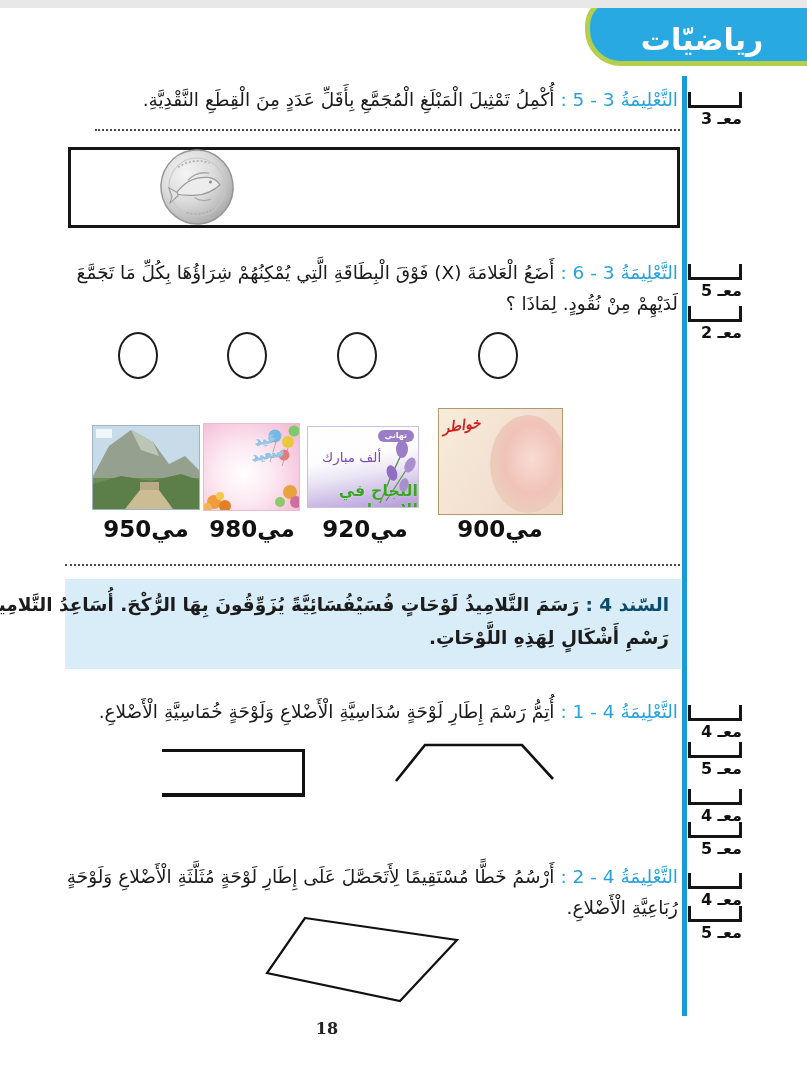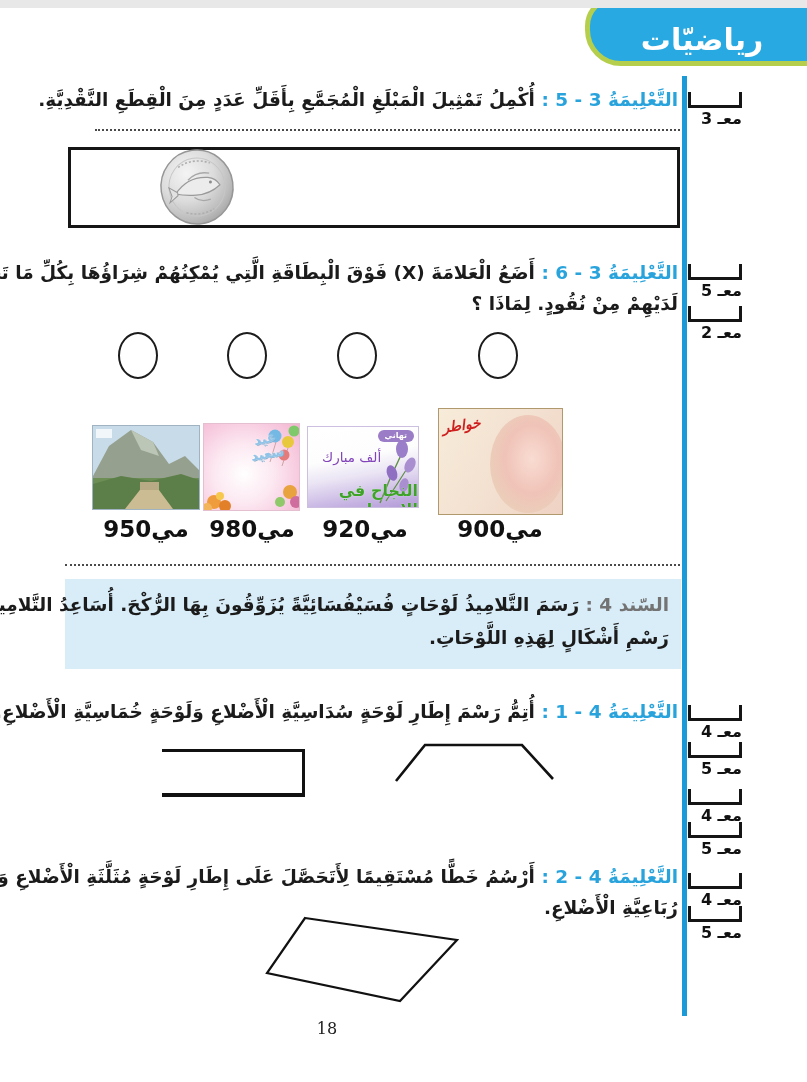--- a/index.html
+++ b/index.html
@@ -13,21 +13,21 @@
   .tab span { color:#fff; font-size:30px; font-weight:700; direction:rtl; padding-top:16px; }
 
   
   .rail { position:absolute; left:682px; top:68px; width:5px; height:940px; background:#1a9bd7; }
   .marker { position:absolute; left:688px; width:54px; }
   .bracket { height:16px; border-left:3px solid #151515; border-right:3px solid #151515; border-bottom:3px solid #151515; }
   .mlabel { font-size:16px; font-weight:700; direction:rtl; color:#111; margin-top:1px; white-space:nowrap; }
 
   
   .ex { position:absolute; left:62px; right:129px; direction:rtl; 
-        font-size:18.5px; font-weight:700; color:#1b1b1b; line-height:31px; }
+        font-size:18.5px; font-weight:400; color:#1b1b1b; line-height:31px; }
   .ex .line { display:block; white-space:nowrap; }
   .exlabel { color:#29a3dc; }
 
   .dotline { position:absolute; border-top:2.5px dotted #4a4a4a; }
 
   
   .coinbox { position:absolute; left:68px; top:139px; right:127px; height:81px; border:3px solid #161616; background:#fff; }
   .coin { position:absolute; left:88px; top:-1px; transform:rotate(-8deg); }
 
   
@@ -61,29 +61,29 @@
   .nj-fl { position:absolute; right:2px; top:6px; }
 
   .price { position:absolute; top:508px; width:110px; text-align:center; direction:ltr; unicode-bidi:isolate;
            font-size:23px; font-weight:600; color:#111; }
 
   
   .sanad { position:absolute; left:65px; right:126px; top:571px; height:90px; background:#d9edf8;
            direction:rtl; text-align:right; font-size:18.5px; font-weight:700; color:#1b1b1b;
            line-height:33px; padding:9px 12px 0 12px; }
   .sanad .line { display:block; white-space:nowrap; }
-  .sanadlabel { color:#737373; }
+  .sanadlabel { color:#0c4a6e; }
 
   
   .openrect { position:absolute; left:162px; top:741px; width:143px; height:48px;
               border-top:3px solid #111; border-right:3px solid #111; border-bottom:4px solid #111; }
   .shape-svg { position:absolute; }
 
   .pagenum { position:absolute; top:1011px; left:0; width:654px; text-align:center;
-             font-family:"DejaVu Serif","Liberation Serif",serif; font-size:16px; font-weight:400; color:#222; }
+             font-family:"DejaVu Serif","Liberation Serif",serif; font-size:16px; font-weight:700; color:#222; }
 </style>
 </head>
 <body>
 
 <div class="page">
 
   <div class="tab">
     <span>رياضيّات</span>
   </div>
 

